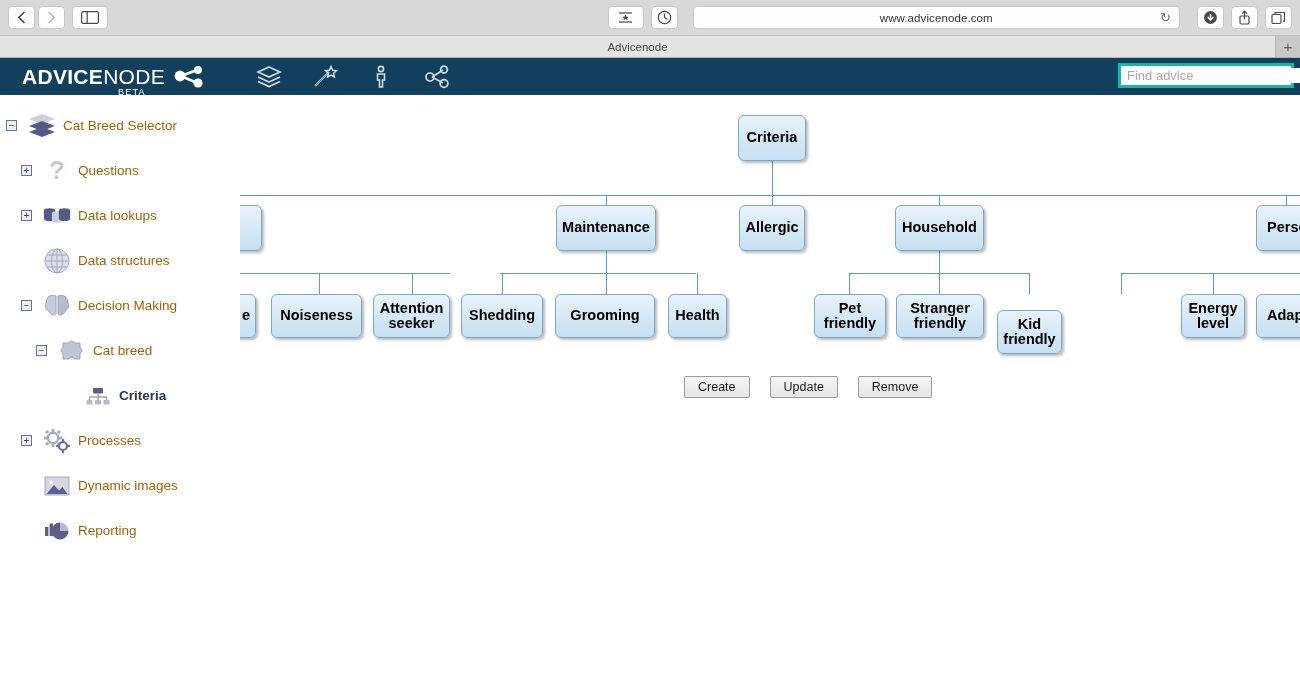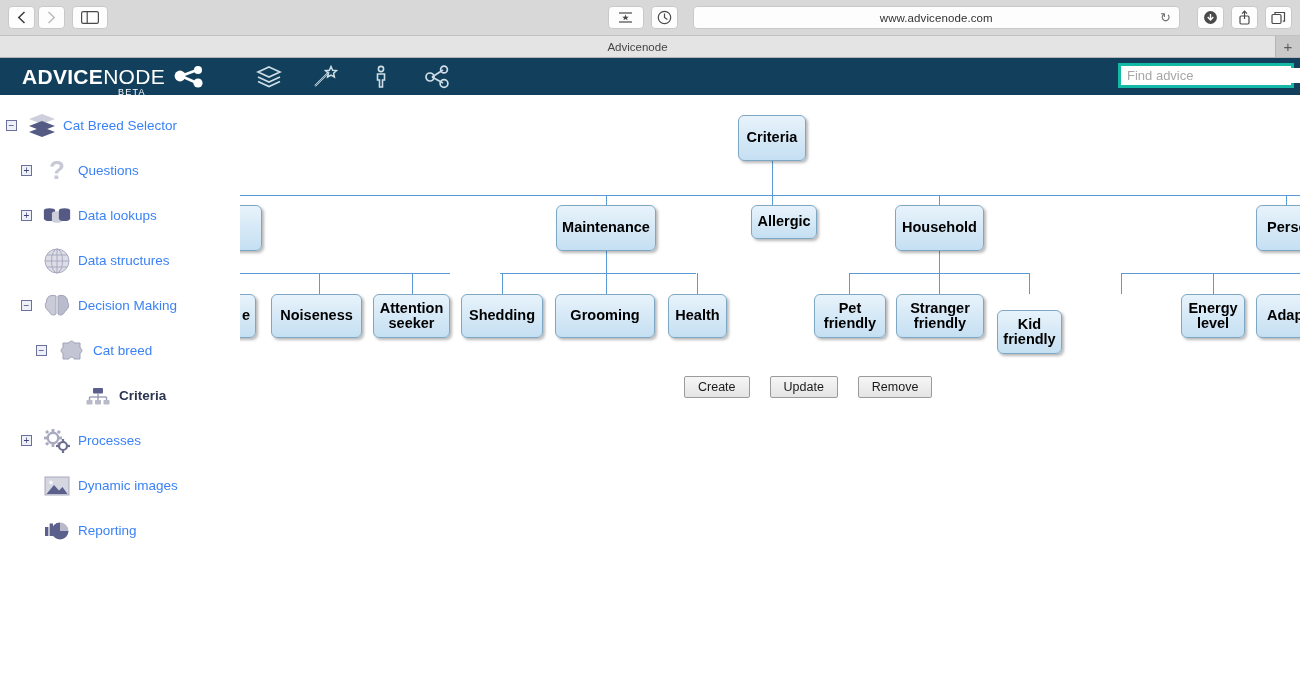--- a/index.html
+++ b/index.html
@@ -184,21 +184,21 @@
   }
   .toggle-spacer { width: 11px; flex-shrink: 0; }
   .tree-icon {
     width: 30px; height: 30px;
     display: flex; align-items: center; justify-content: center;
     margin: 0 6px 0 10px;
     flex-shrink: 0;
   }
   .tree-label {
     font-size: 13.5px;
-    color: #3b82f6;
+    color: #a16207;
     white-space: nowrap;
   }
   .tree-label.selected { font-weight: bold; color: #2c3550; }
 
   
   .canvas {
     flex: 1;
     position: relative;
     background: #ffffff;
     overflow: hidden;
@@ -554,21 +554,21 @@
     <div class="conn v" style="left:609px; top:178px; height:21px;"></div>
     <div class="conn v" style="left:699px; top:178px; height:21px;"></div>
     <div class="conn v" style="left:789px; top:178px; height:21px;"></div>
     <div class="conn v" style="left:881px; top:178px; height:21px;"></div>
     <div class="conn v" style="left:973px; top:178px; height:21px;"></div>
 
     <div class="node" style="left:498px; top:20px; width:68px; height:46px;">Criteria</div>
 
     <div class="node" style="left:-18px; top:110px; width:40px; height:46px;"></div>
     <div class="node" style="left:316px; top:110px; width:100px; height:46px;">Maintenance</div>
-    <div class="node" style="left:499px; top:110px; width:66px;  height:34px;margin-left:12px;">Allergic</div>
+    <div class="node" style="left:499px; top:110px; width:66px;  height:46px;">Allergic</div>
     <div class="node" style="left:655px; top:110px; width:89px;  height:46px;">Household</div>
     <div class="node" style="left:1016px;top:110px; width:60px;  height:46px; justify-content:flex-start; padding-left:10px;">Perso</div>
 
     <div class="node" style="left:-16px; top:199px; width:32px; height:44px; justify-content:flex-end; padding-right:5px;">e</div>
     <div class="node" style="left:31px;  top:199px; width:91px; height:44px;">Noiseness</div>
     <div class="node" style="left:133px; top:199px; width:77px; height:44px;">Attention seeker</div>
     <div class="node" style="left:315px; top:199px; width:100px;height:44px;">Grooming</div>
     <div class="node" style="left:221px; top:199px; width:82px; height:44px;">Shedding</div>
     <div class="node" style="left:428px; top:199px; width:59px; height:44px;">Health</div>
     <div class="node" style="left:574px; top:199px; width:72px; height:44px;">Pet friendly</div>

